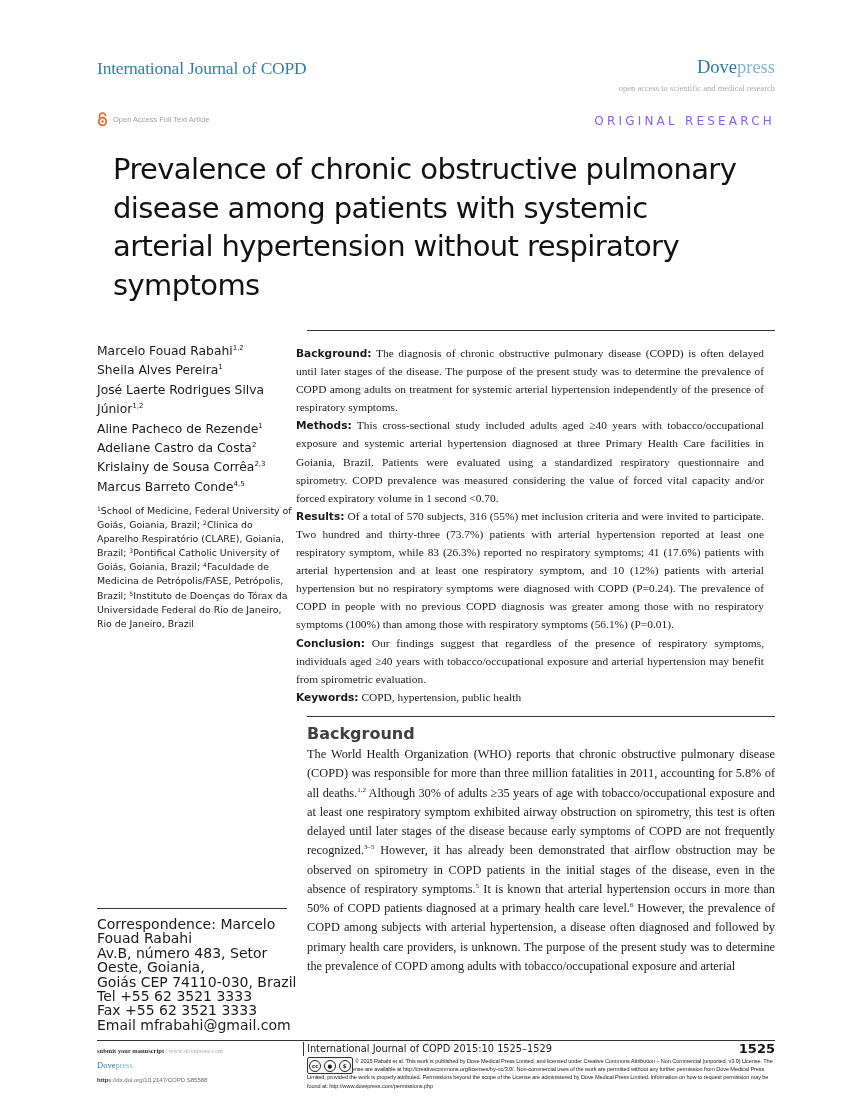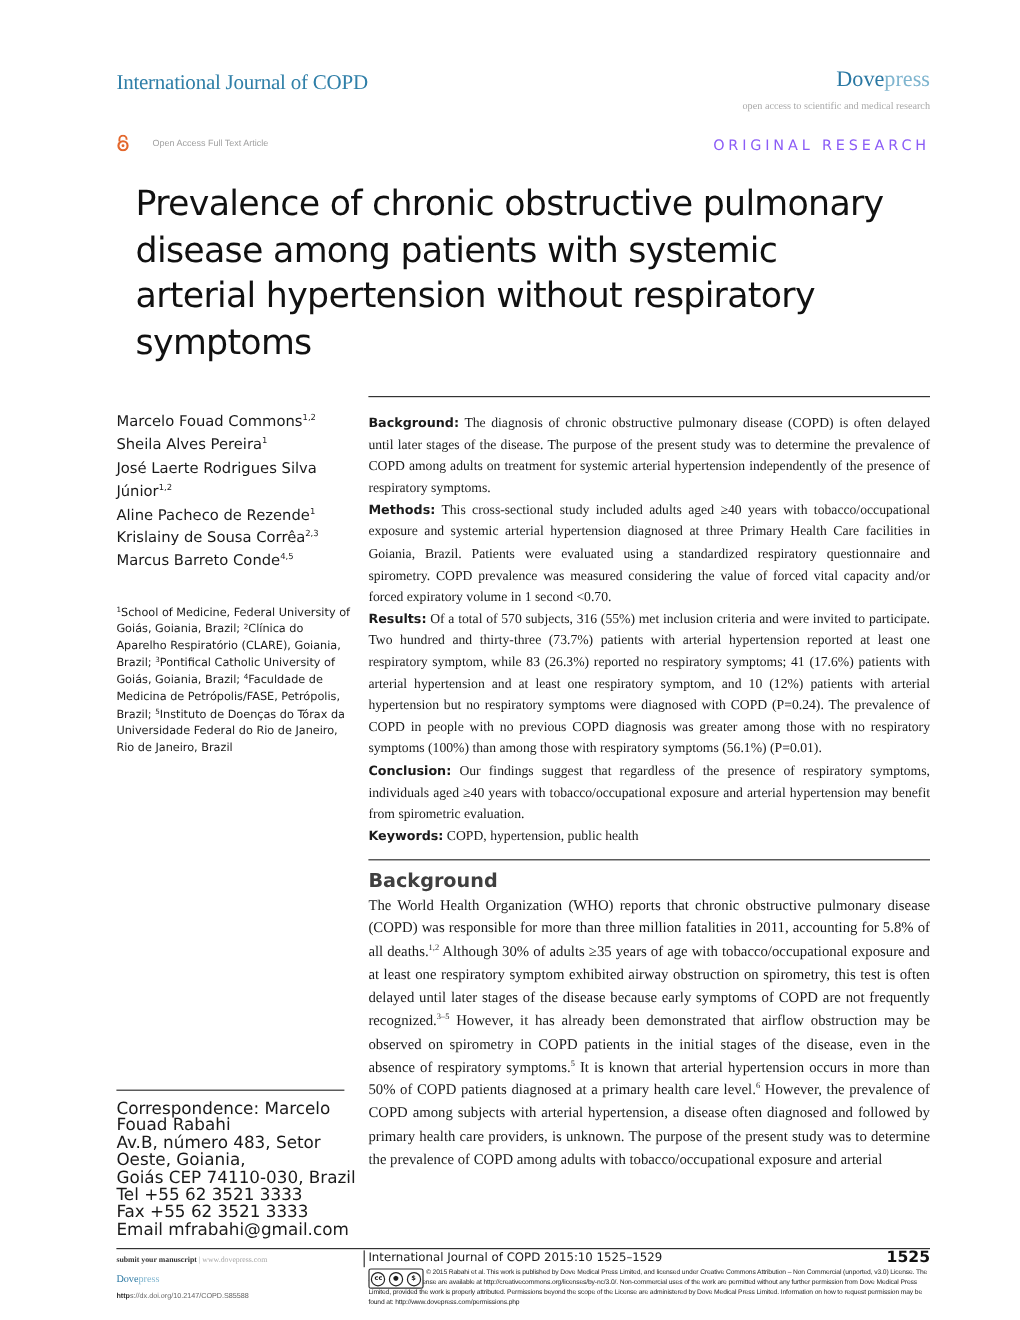--- a/index.html
+++ b/index.html
@@ -5,39 +5,39 @@
     html, body { margin: 0; padding: 0; background: #ffffff; }
     body { width: 850px; height: 1100px; position: relative; overflow: hidden; color: #1a1a1a; }
     .abs { position: absolute; }
 
     .journal-name { left: 97px; top: 58px; font-family: "Liberation Serif", serif; font-size: 17.5px; color: #2f7fa8; letter-spacing: -0.2px; }
     .dove-logo { right: 75px; top: 57px; font-family: "Liberation Serif", serif; font-size: 18.5px; }
     .dove-logo .dove { color: #2a78a3; }
     .dove-logo .press { color: #7fb5cf; }
     .dove-tagline { right: 75px; top: 83px; font-family: "Liberation Serif", serif; font-size: 8.5px; color: #a8a8a8; text-align: center; }
 
-    .open-access { left: 97px; top: 112px; display: flex; align-items: center; gap: 19px; }
+    .open-access { left: 97px; top: 112px; display: flex; align-items: center; gap: 5px; }
     .oa-icon { width: 11px; height: 14px; }
     .open-access span { font-family: "Liberation Sans", sans-serif; font-size: 7.5px; color: #a0a0a0; }
     .article-type { right: 75px; top: 114px; font-family: "DejaVu Sans", sans-serif; font-size: 12px; letter-spacing: 3.2px; color: #8b5cf6; text-align: center; }
 
     .title { left: 97px; top: 134px; width: 640px; font-family: "DejaVu Sans", sans-serif; font-size: 29px; line-height: 38.5px; color: #111; letter-spacing: -0.6px; font-weight: normal; margin: 16px; }
 
     .authors { left: 97px; top: 342px; width: 200px; font-family: "DejaVu Sans", sans-serif; font-size: 12.3px; line-height: 19.4px; color: #1a1a1a; }
     .authors div { white-space: nowrap; }
     .authors sup { font-size: 7px; vertical-align: 5px; line-height: 0; }
 
     .affiliations { left: 97px; top: 504px; width: 200px; font-family: "DejaVu Sans", sans-serif; font-size: 9.4px; line-height: 14.1px; color: #1a1a1a; }
     .affiliations sup { font-size: 6px; vertical-align: 3px; line-height: 0; }
 
     .corr-rule { left: 97px; top: 908px; width: 190px; height: 1px; background: #333; }
     .correspondence { left: 97px; top: 917px; width: 200px; font-family: "DejaVu Sans", sans-serif; font-size: 14px; line-height: 14.4px; color: #1a1a1a; }
 
     .abstract-rule { left: 307px; top: 330px; width: 468px; height: 1px; background: #333; }
-    .abstract { left: 307px; top: 344px; width: 468px; font-family: "Liberation Serif", serif; font-size: 11.4px; line-height: 18.1px; color: #1a1a1a; text-align: justify; }
+    .abstract { left: 296px; top: 344px; width: 468px; font-family: "Liberation Serif", serif; font-size: 11.4px; line-height: 18.1px; color: #1a1a1a; text-align: justify; }
     .abstract p { margin: 0; }
     .abstract .label { font-family: "DejaVu Sans", sans-serif; font-weight: bold; font-size: 10.6px; }
 
     .bg-rule { left: 307px; top: 716px; width: 468px; height: 1px; background: #333; }
     .section-head { left: 307px; top: 724px; font-family: "DejaVu Sans", sans-serif; font-weight: bold; font-size: 16px; color: #404040; margin: 0; }
     .body-text { left: 307px; top: 745px; width: 468px; font-family: "Liberation Serif", serif; font-size: 12.3px; line-height: 19.25px; color: #1a1a1a; text-align: justify; }
     .body-text sup { font-size: 7px; vertical-align: 5px; line-height: 0; }
 
     .footer-rule { left: 97px; top: 1040px; width: 678px; height: 1px; background: #333; }
     .footer-left { left: 97px; top: 1044px; width: 200px; font-family: "Liberation Serif", serif; font-size: 6.5px; line-height: 14px; }
@@ -69,25 +69,26 @@
     <circle cx="5.5" cy="9.5" r="3.8" fill="none" stroke="#e3672c" stroke-width="1.8"></circle>
     <circle cx="5.5" cy="9.5" r="1.2" fill="#e3672c"></circle>
   </svg>
   <span>Open Access Full Text Article</span>
 </div>
 <div class="abs article-type">ORIGINAL RESEARCH</div>
 
 <h1 class="abs title">Prevalence of chronic obstructive pulmonary disease among patients with systemic arterial hypertension without respiratory symptoms</h1>
 
 <div class="abs authors" id="authors">
-    <div><span>Marcelo Fouad Commons</span><sup>1,2</sup></div>
+    <div><span>Marcelo Fouad Rabahi</span><sup>1,2</sup></div>
     <div><span>Sheila Alves Pereira</span><sup>1</sup></div>
     <div><span>José Laerte Rodrigues Silva</span></div>
     <div><span>Júnior</span><sup>1,2</sup></div>
     <div><span>Aline Pacheco de Rezende</span><sup>1</sup></div>
+    <div><span>Adeliane Castro da Costa</span><sup>2</sup></div>
     <div><span>Krislainy de Sousa Corrêa</span><sup>2,3</sup></div>
     <div><span>Marcus Barreto Conde</span><sup>4,5</sup></div>
   </div>
 
 <div class="abs affiliations" id="affiliations"><sup>1</sup><span>School of Medicine, Federal University of Goiás, Goiania, Brazil; </span><sup>2</sup><span>Clínica do Aparelho Respiratório (CLARE), Goiania, Brazil; </span><sup>3</sup><span>Pontifical Catholic University of Goiás, Goiania, Brazil; </span><sup>4</sup><span>Faculdade de Medicina de Petrópolis/FASE, Petrópolis, Brazil; </span><sup>5</sup><span>Instituto de Doenças do Tórax da Universidade Federal do Rio de Janeiro, Rio de Janeiro, Brazil</span></div>
 
 <div class="abs corr-rule"></div>
 <div class="abs correspondence">
   <div>Correspondence: Marcelo Fouad Rabahi</div>
   <div>Av.B, número 483, Setor Oeste, Goiania,</div>

